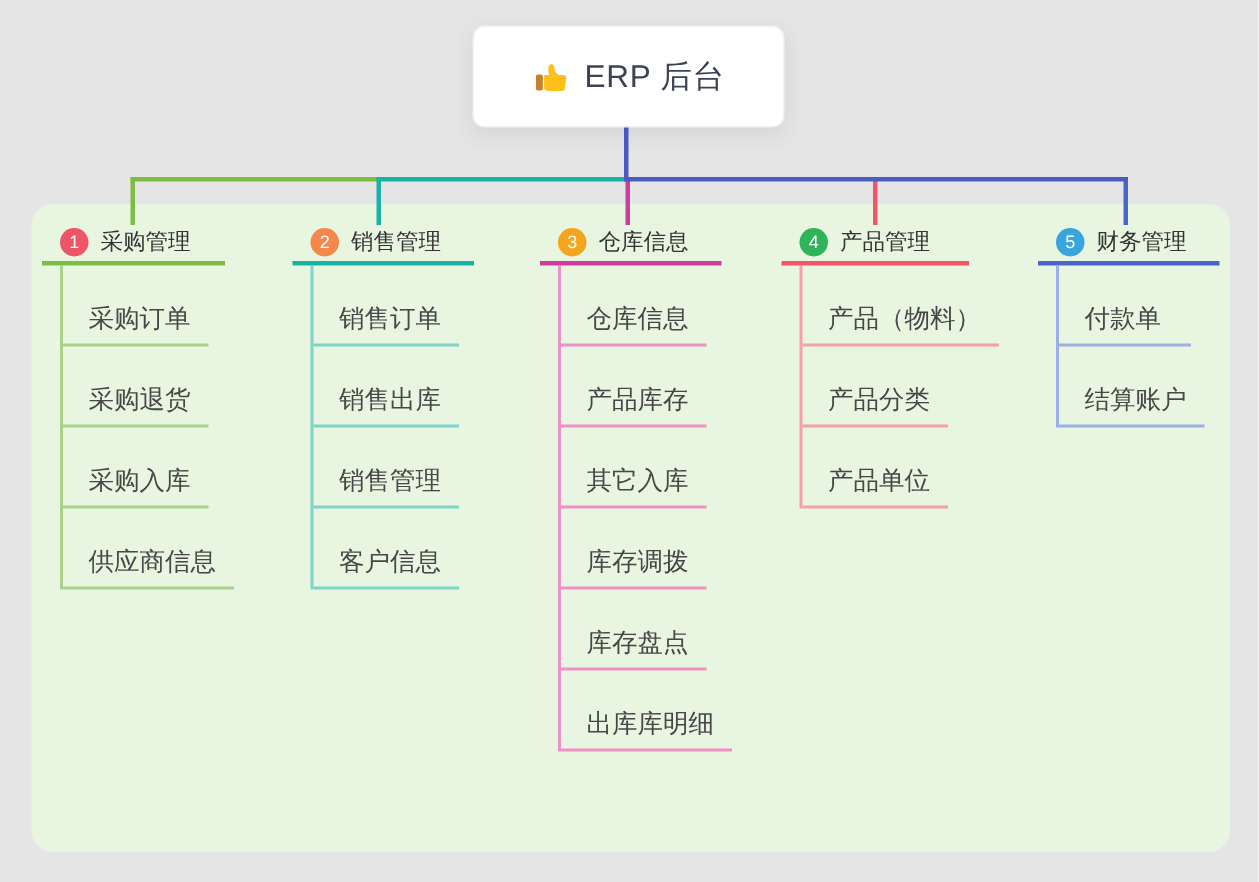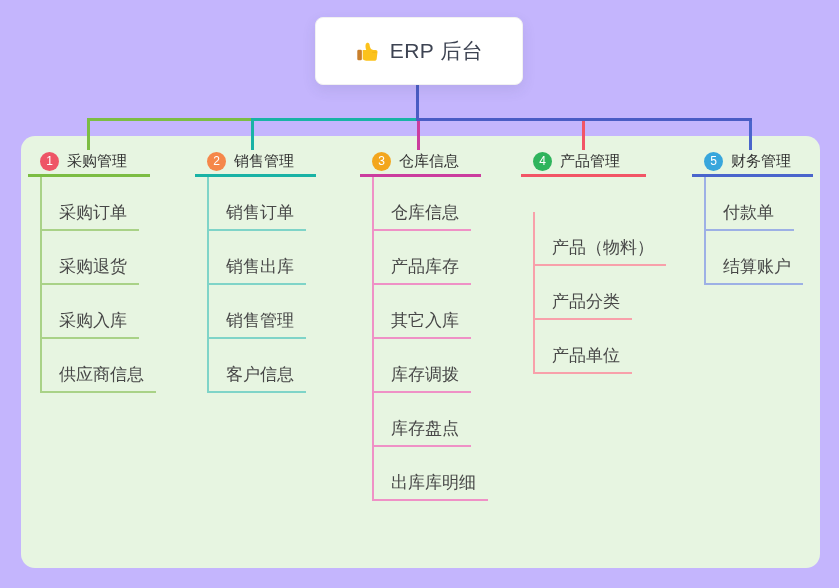--- a/index.html
+++ b/index.html
@@ -1,21 +1,21 @@
 <!DOCTYPE html>
 <html><head>
 <meta charset="utf-8">
 <style>
   html,body{margin:0;padding:0;background:#ffffff;}
   .canvas{
     position:relative;
     width:839px;height:588px;
     font-family:"Liberation Sans","DejaVu Sans",sans-serif;
     overflow:hidden;
-    background:#c4b5fd;
+    background:#e5e5e5;
   }
   .panel{
     position:absolute;
     left:21px;top:136px;width:799px;height:432px;
     background:#e7f5e1;
     border-radius:14px;
   }
   .root-card{
     position:absolute;
     left:315px;top:17px;width:208px;height:68px;
@@ -164,21 +164,21 @@
             <span>出库库明细</span>
           </div>
         </div>
       </div>
       <div class="branch" style="left: 521px; top: 148px; width: 125px;">
         <div class="branch-header">
           <span class="badge" style="background: rgb(47, 180, 92);">4</span>
           <span class="branch-label">产品管理</span>
         </div>
         <div class="branch-underline" style="background: rgb(242, 85, 102);"></div>
-        <div class="children" style="border-left-color: rgb(248, 160, 170); margin-top: 35px;">
+        <div class="children" style="border-left-color: rgb(248, 160, 170);">
           <div class="child" style="border-bottom-color: rgb(248, 160, 170);">
             <span>产品（物料）</span>
           </div>
           <div class="child" style="border-bottom-color: rgb(248, 160, 170);">
             <span>产品分类</span>
           </div>
           <div class="child" style="border-bottom-color: rgb(248, 160, 170);">
             <span>产品单位</span>
           </div>
         </div>

